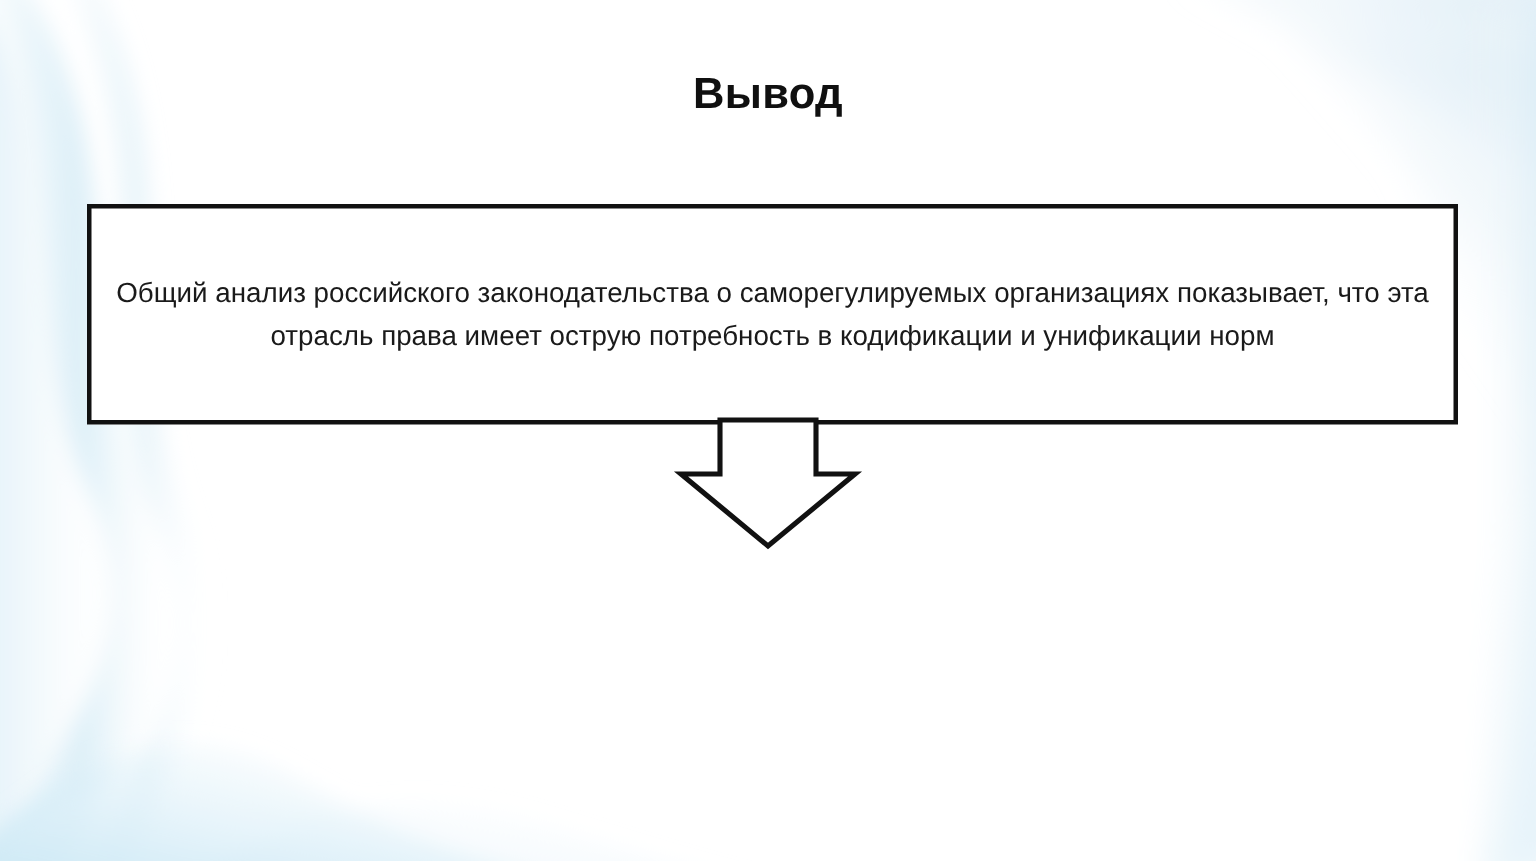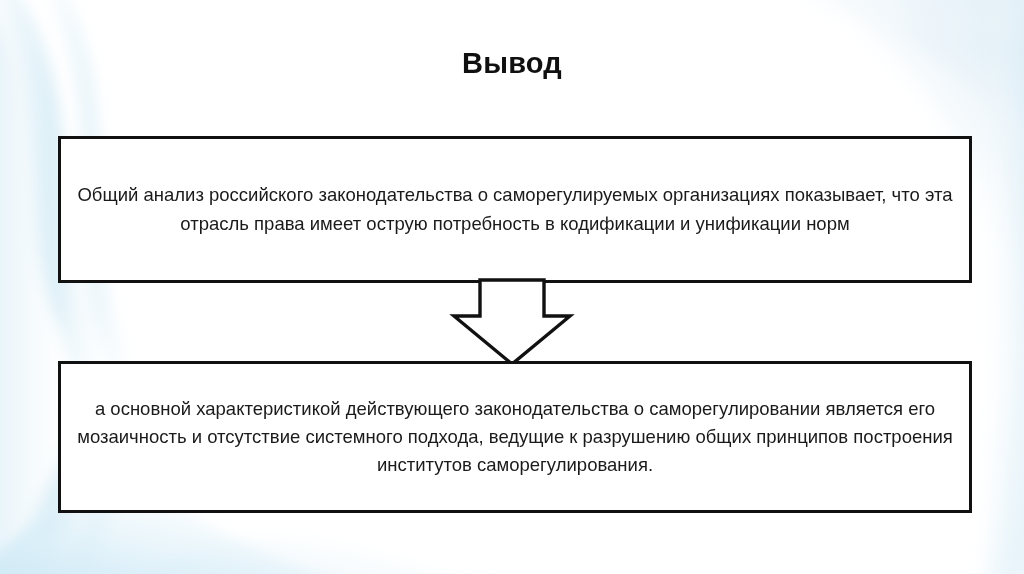--- a/index.html
+++ b/index.html
@@ -166,17 +166,14 @@
   <div class="box" id="box-top">
     <div class="box-text">Общий анализ российского законодательства о саморегулируемых организациях показывает, что эта отрасль права имеет острую потребность в кодификации и унификации норм</div>
   </div>
 
   <div class="arrow-wrap">
     <svg viewBox="0 0 132 90" preserveAspectRatio="none">
       <path d="M 34 2 L 98 2 L 98 38 L 124 38 L 66 86 L 8 38 L 34 38 Z" fill="#ffffff" stroke="#111111" stroke-width="3.4" stroke-linejoin="miter" stroke-miterlimit="6"></path>
     </svg>
   </div>
 
-  <div class="box" id="box-bottom">
-    <div class="box-text">а основной характеристикой действующего законодательства о саморегулировании является его мозаичность и отсутствие системного подхода, ведущие к разрушению общих принципов построения институтов саморегулирования.</div>
-  </div>
 
 </div>
 
 </body></html>

